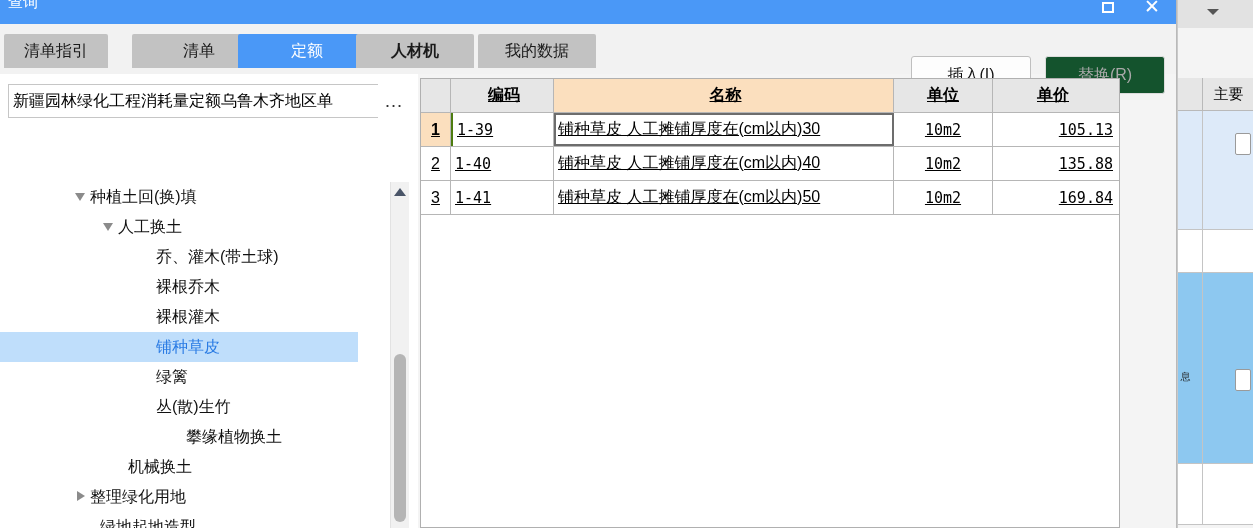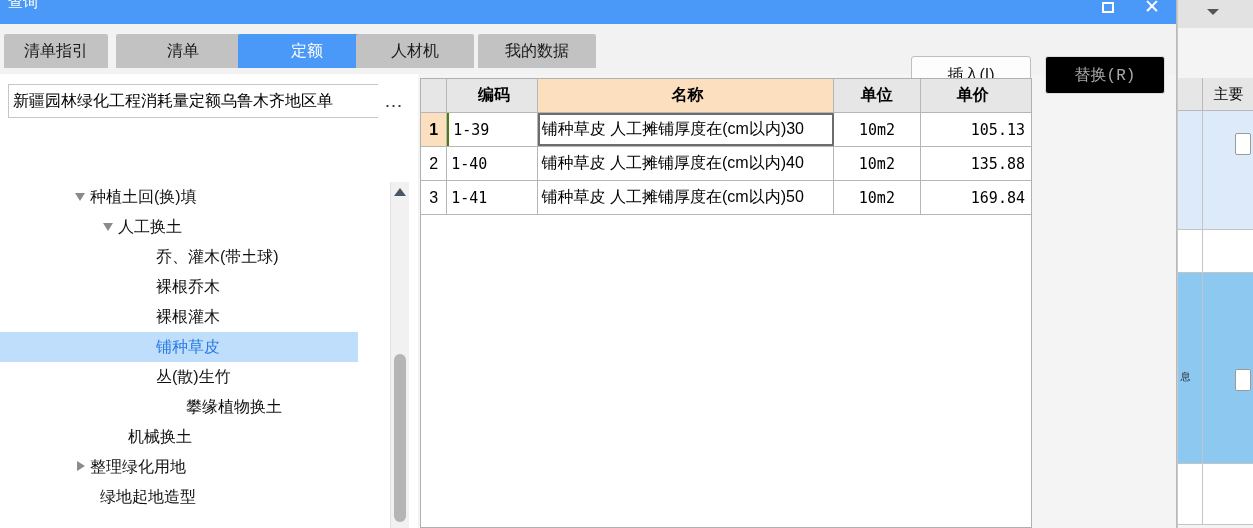--- a/index.html
+++ b/index.html
@@ -49,21 +49,21 @@
   
   #tabbar{position:absolute;left:0;top:24px;width:1176px;height:50px;background:#f2f2f2;}
   .tab{position:absolute;top:10px;height:34px;background:#c2c2c2;color:#1a1a1a;
     display:flex;align-items:center;justify-content:center;font-size:16px;
     border-top-left-radius:2px;border-top-right-radius:2px;cursor:default;}
   .tab.sel{background:#4a98f7;color:#ffffff;}
 
   
   .abtn{position:absolute;top:32px;height:36px;width:118px;border:1px solid #bfbfbf;background:#fdfdfd;
     border-radius:3px;display:flex;align-items:center;justify-content:center;font-size:16px;color:#111;}
-  .abtn.disabled{background:#000000;border-color:#dcdcdc;color:#a9a9a9;font-family:Liberation Mono, monospace;}
+  .abtn.disabled{background:#14532d;border-color:#dcdcdc;color:#a9a9a9;}
 
   
   #leftpanel{position:absolute;left:0;top:74px;width:418px;height:454px;background:#ffffff;}
   #lib-input{left:8px;top:10px;width:372px;height:34px;border:1px solid #c6c6c6;background:#fff;
     box-sizing:border-box;display:flex;align-items:center;padding:0 4px;overflow:hidden;white-space:nowrap;font-size:16px;}
   #lib-more{position:absolute;left:378px;top:10px;width:32px;height:34px;display:flex;align-items:center;
     justify-content:center;font-size:19px;color:#333;letter-spacing:1px;background:#fff;}
   #search-input{position:absolute;left:8px;top:50px;width:402px;height:34px;border:1px solid #c6c6c6;
     background:#fff;box-sizing:border-box;display:flex;align-items:center;padding:0 6px;
     font-size:16px;color:#8d8d8d;}
@@ -78,22 +78,22 @@
   .tw .col{position:absolute;left:5px;top:9px;width:0;height:0;
     border-top:5px solid transparent;border-bottom:5px solid transparent;border-left:8px solid #8b8b8b;}
   
   #tscroll{position:absolute;left:390px;top:108px;width:18px;height:346px;background:#f1f1f1;
     border-left:1px solid #e2e2e2;}
   #tscroll .up{position:absolute;left:3px;top:6px;width:0;height:0;
     border-left:6px solid transparent;border-right:6px solid transparent;border-bottom:8px solid #4a5568;}
   #tscroll .thumb{position:absolute;left:3px;top:172px;width:12px;height:168px;background:#b5b5b5;border-radius:6px;}
 
   
-  #gridwrap{position:absolute;left:420px;top:78px;width:612px;height:450px;background:#ffffff;
-    border:1px solid #b0b0b0;box-sizing:border-box;}
+  #gridwrap{position:absolute;left:420px;top:78px;width:700px;height:450px;background:#ffffff;
+    border:1px solid #b0b0b0;box-sizing:border-box;text-decoration:underline;}
   .grow2{display:flex;height:34px;border-bottom:1px solid #b6b6b6;box-sizing:border-box;}
   .ghead2{height:34px;background:#e6e6e6;font-weight:bold;}
   .gc{box-sizing:border-box;display:flex;align-items:center;border-right:1px solid #b6b6b6;
     font-size:16px;overflow:hidden;white-space:nowrap;}
   .ghead2 .gc{justify-content:center;background:#e6e6e6;}
   .ghead2 .gc.name{background:#fbdfbe;}
   .c-idx{width:30px;justify-content:center;}
   .c-code{width:103px;padding-left:4px;}
   .c-name{width:340px;padding-left:4px;}
   .c-unit{width:99px;justify-content:center;}
@@ -153,27 +153,27 @@
     </div>
     <div class="winbtn" id="btn-close">
       <div class="xg">✕</div>
     </div>
   </div>
 
   <div id="tabbar">
     <div class="tab" style="left:4px;width:104px;">
       <span>清单指引</span>
     </div>
-    <div class="tab" style="left:116px;width:134px;">
+    <div class="tab" style="left:132px;width:134px;">
       <span>清单</span>
     </div>
     <div class="tab sel" style="left:238px;width:138px;">
       <span>定额</span>
     </div>
-    <div class="tab" style="left:356px;width:118px;">
+    <div class="tab" style="left:356px;width:118px;font-weight:bold;">
       <span>人材机</span>
     </div>
     <div class="tab" style="left:478px;width:118px;">
       <span>我的数据</span>
     </div>
 
     <div class="abtn" style="left:911px;">
       <span>插入(I)</span>
     </div>
     <div class="abtn disabled" style="left:1045px;">
@@ -210,20 +210,23 @@
       <div class="tnode" style="padding-left:156px;">
         <span>裸根乔木</span>
       </div>
       <div class="tnode" style="padding-left:156px;">
         <span>裸根灌木</span>
       </div>
       <div class="tnode sel" style="padding-left:156px;">
         <span>铺种草皮</span>
       </div>
       <div class="tnode" style="padding-left:156px;">
+        <span>绿篱</span>
+      </div>
+      <div class="tnode" style="padding-left:156px;">
         <span>丛(散)生竹</span>
       </div>
       <div class="tnode" style="padding-left:156px;margin-left:30px;">
         <span>攀缘植物换土</span>
       </div>
       <div class="tnode" style="padding-left:128px;">
         <span>机械换土</span>
       </div>
       <div class="tnode" style="padding-left:72px;">
         <span class="tw">

